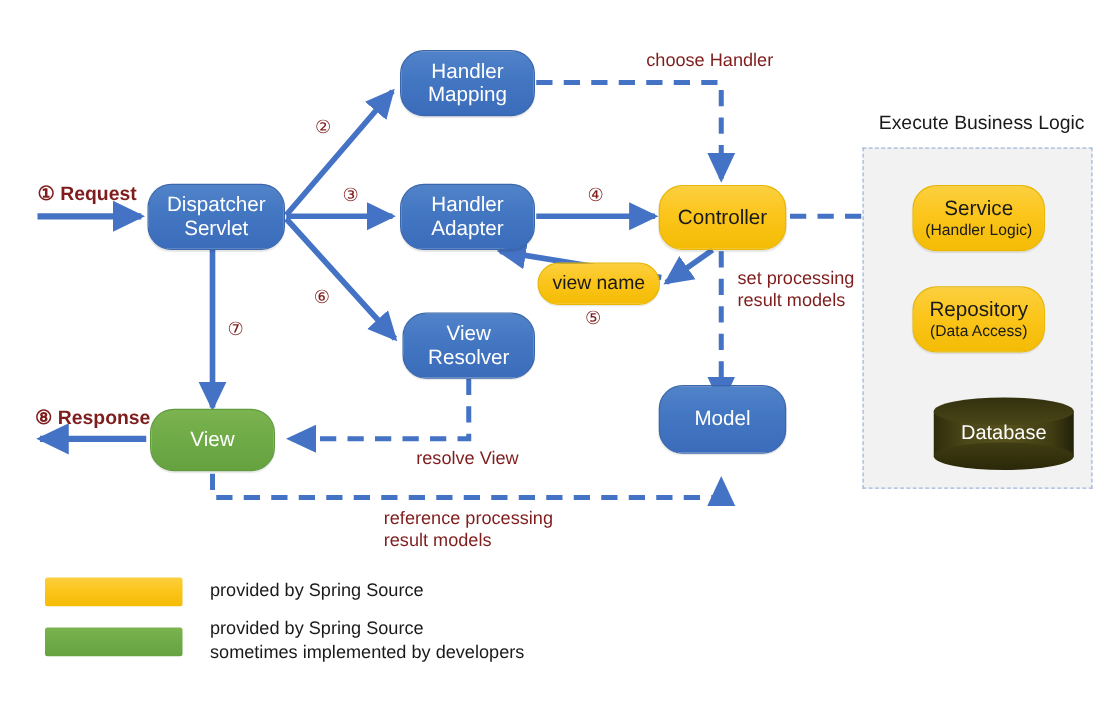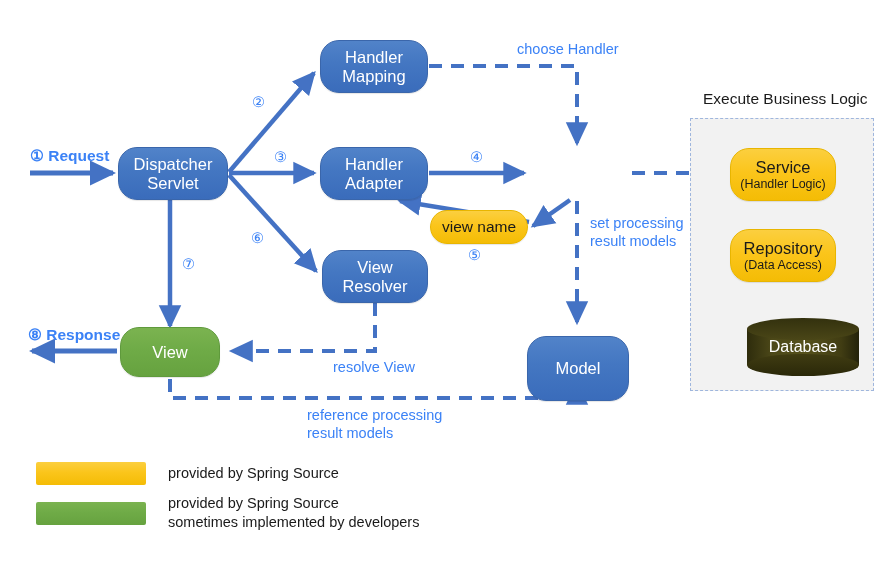--- a/index.html
+++ b/index.html
@@ -122,21 +122,21 @@
     position: absolute;
     font-size: 15.5px;
     color: #1a1a1a;
     white-space: nowrap;
     z-index: 4;
   }
 
   
   .txt {
     position: absolute;
-    color: #3b82f6;
+    color: #7f1d1d;
     font-size: 14.5px;
     white-space: pre;
     line-height: 1.25;
     z-index: 4;
   }
   .txt.bold { font-weight: bold; font-size: 15.5px; }
   .txt.step { font-size: 14.5px; }
 
   
   .legend {
@@ -239,26 +239,29 @@
 
   <div class="node blue" style="left:322px; top:250px; width:106px; height:53px;">
     <span class="ttl">View</span>
     <span class="ttl">Resolver</span>
   </div>
 
   <div class="node green" style="left:120px; top:327px; width:100px; height:50px;">
     <span class="ttl">View</span>
   </div>
 
+  <div class="node yellow" style="left:527px; top:148px; width:102px; height:52px;">
+    <span class="ttl">Controller</span>
+  </div>
 
   <div class="node yellow small" style="left:430px; top:210px; width:98px; height:34px;">
     <span class="ttl">view name</span>
   </div>
 
-  <div class="node blue" style="left:527px; top:336px; width:102px; height:65px;">
+  <div class="node blue" style="left:527px; top:308px; width:102px; height:55px;">
     <span class="ttl">Model</span>
   </div>
 
   <div class="node yellow" style="left:730px; top:148px; width:106px; height:53px;">
     <span class="ttl">Service</span>
     <span class="sub">(Handler Logic)</span>
   </div>
 
   <div class="node yellow" style="left:730px; top:229px; width:106px; height:53px;">
     <span class="ttl">Repository</span>

